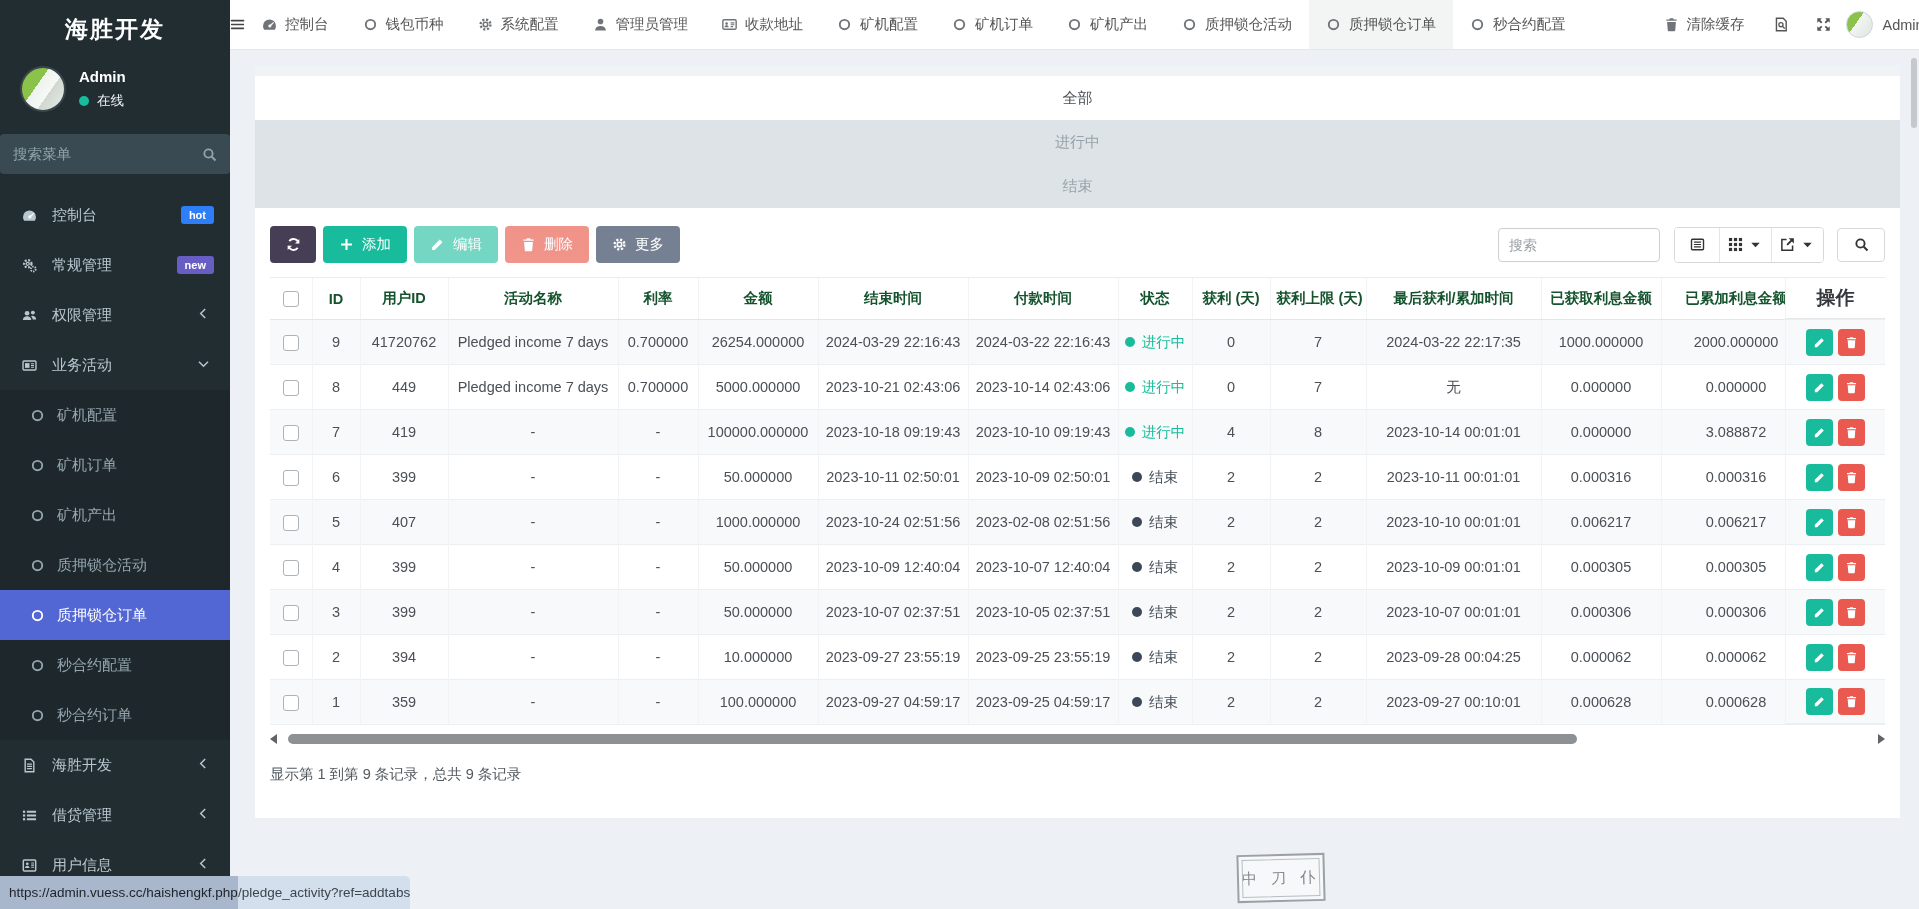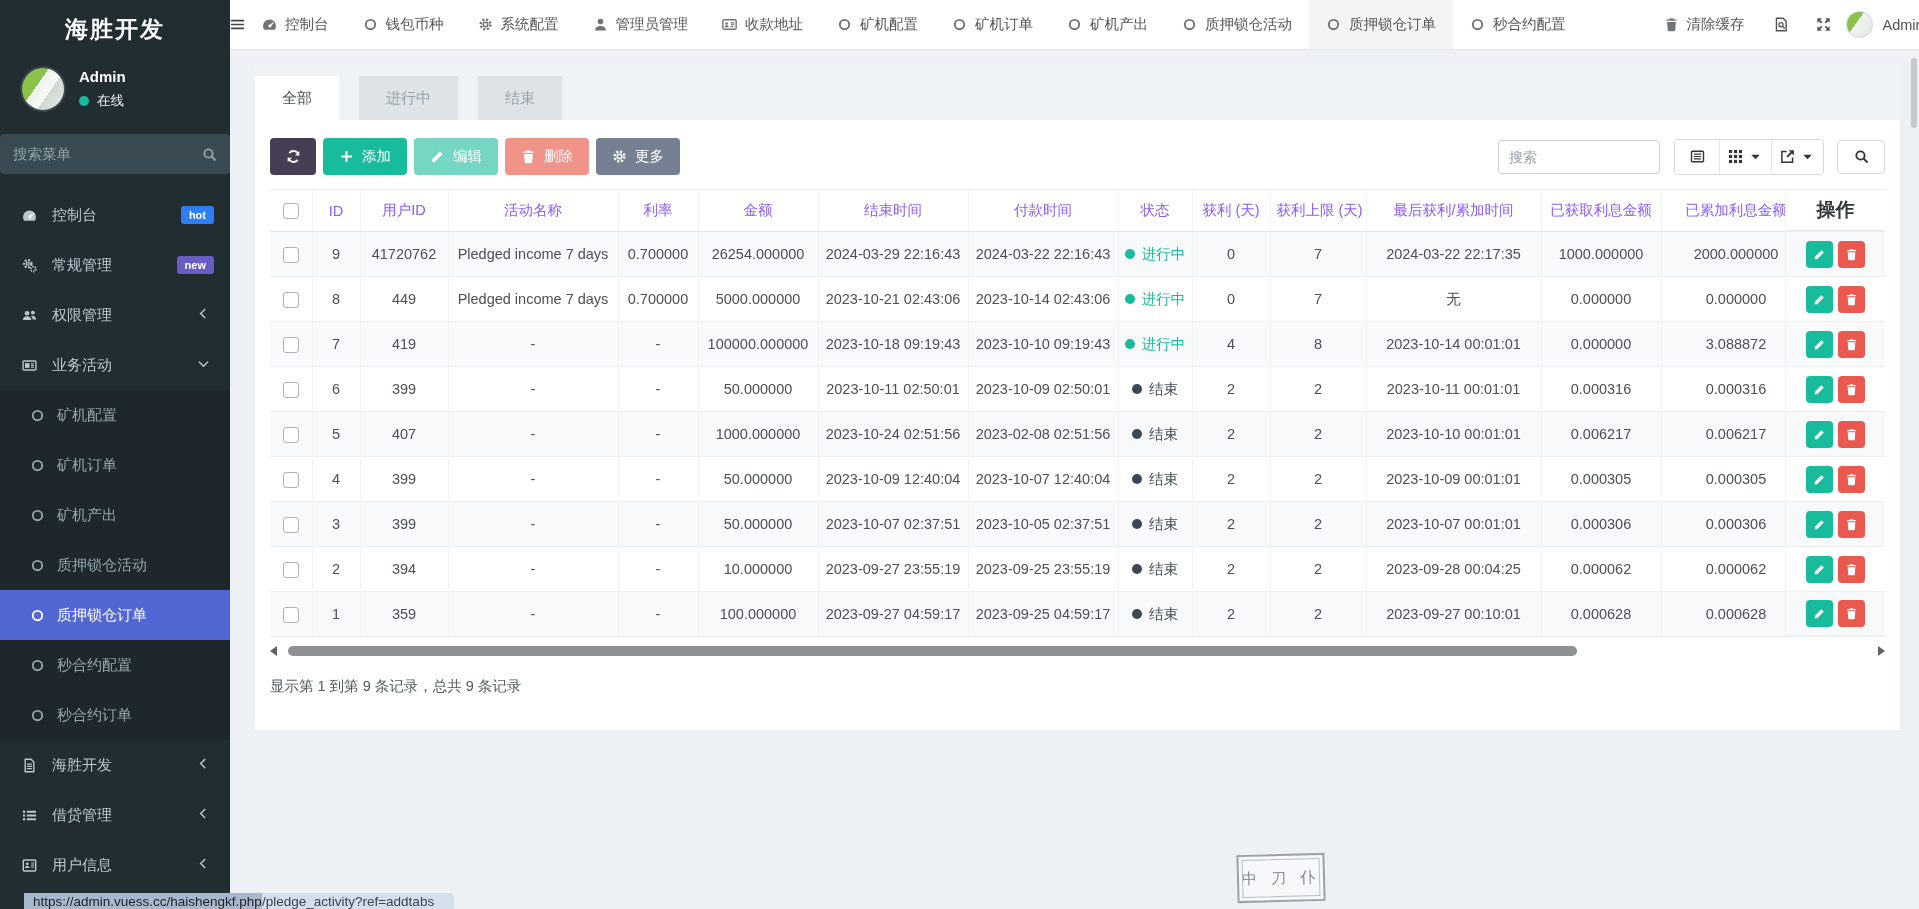--- a/index.html
+++ b/index.html
@@ -47,21 +47,21 @@
   .tn-item.active { background:#f3f4f4; }
   .tn-gap { margin-left:64px; }
   .tn-right { margin-left:auto; display:flex; align-items:center; gap:2px; padding-right:12px; }
   .tn-iconbtn { width:40px; height:50px; display:flex; align-items:center; justify-content:center;
     color:#555; cursor:pointer; }
   .tn-avatar { width:27px; height:27px; border-radius:50%; border:1px solid #cfd3d6; cursor:pointer;
     background:linear-gradient(125deg,#8bc34a 0%,#8bc34a 40%,#f2f5f2 40%,#dfe5df 100%); }
   .tn-user { font-size:14.5px; color:#555; padding:0 10px 0 8px; cursor:pointer; }
 
   .content { flex:1; padding:15px 19px 0 25px; position:relative; min-width:0; }
-  .tabstrip { background:#f0f3f5; display:flex; gap:20px; padding-top:11px; }
+  .tabstrip { background:#f0f3f5; display:flex; gap:0; padding-top:11px;flex-direction:column; }
   .tab { min-width:80px; padding:0 27px; height:44px; display:flex; align-items:center;
     justify-content:center; font-size:15px; background:#dde3e7; color:#98a3aa; cursor:pointer; }
   .tab.active { background:#fff; color:#485057; }
   .panel-body { background:#fff; padding:0 15px; }
 
   .toolbar { display:flex; align-items:center; padding:18px 0 14px; }
   .btn { height:37px; border:none; border-radius:4px; display:inline-flex; align-items:center;
     gap:8px; font-size:14.5px; color:#fff; padding:0 16px; margin-right:7px; cursor:pointer;
     font-family:inherit; }
   .btn .ico { color:#fff; }
@@ -83,21 +83,21 @@
     background:#fff; display:flex; align-items:center; justify-content:center; color:#333; cursor:pointer; }
   .caret svg { width:8px; height:8px; }
 
   
   .table-zone { position:relative; }
   .table-clip { overflow:hidden; width:100%; }
   table { border-collapse:collapse; table-layout:fixed; width:1701px; }
   th, td { text-align:center; white-space:nowrap; overflow:hidden; font-size:14.5px;
     padding:0 6px; border-left:1px solid #f1f3f5; }
   th:first-child, td:first-child { border-left:none; }
-  th { height:42px; font-weight:normal; color:#8b5cf6; border-top:1px solid #e9edef;
+  th { height:42px; font-weight:bold; color:#14532d; border-top:1px solid #e9edef;
     border-bottom:1px solid #e3e7ea; }
   td { height:45px; color:#4a5056; border-top:1px solid #eceff1; }
   tbody tr:first-child td { border-top:none; }
   tbody tr:nth-child(odd) td { background:#f8f9fa; }
   tbody tr:last-child td { border-bottom:1px solid #eceff1; }
   .cb { width:16px; height:16px; border:1px solid #adb3b9; border-radius:3px; background:#fff;
     display:inline-block; vertical-align:middle; cursor:pointer; }
   .st { display:inline-flex; align-items:center; gap:7px; }
   .sdot { width:10px; height:10px; border-radius:50%; }
   .st.ongoing { color:#18bc9c; } .st.ongoing .sdot { background:#18bc9c; }
@@ -126,24 +126,24 @@
   .sb-track { flex:1; height:10px; position:relative; }
   .sb-thumb { position:absolute; left:6px; top:0; height:10px; width:81%;
     background:#8e9194; border-radius:6px; cursor:grab; }
   .summary { padding:20px 0 34px; font-size:14.5px; color:#51585e; }
 
   
   .stamp { position:absolute; left:1237px; top:854px; width:88px; height:48px;
     border:2px solid #9aa2a7; outline:1px solid #b7bec2; outline-offset:-6px;
     transform:rotate(-1.5deg); display:flex; align-items:center; justify-content:center;
     color:#80898e; font-size:15px; letter-spacing:5px; background:rgba(255,255,255,.55); cursor:pointer; }
-  .statusbar { position:absolute; left:0; bottom:0; height:16px; display:flex; font-size:13.5px;
-    border-top-right-radius:5px; overflow:hidden;margin-left:24px; }
+  .statusbar { position:absolute; left:0; bottom:0; height:33px; display:flex; font-size:13.5px;
+    border-top-right-radius:5px; overflow:hidden; }
   .sb-a { background:#a9b7cd; color:#20252b; display:flex; align-items:center; padding-left:9px; }
-  .sb-b { background:#d4dfee; color:#3d454d; display:flex; align-items:center; padding-right:20px; }
+  .sb-b { background:#d4dfee; color:#3d454d; display:flex; align-items:center; padding-right:0; }
   .page-scroll { position:absolute; right:2px; top:58px; width:6px; height:70px;
     background:#c5c8cc; border-radius:3px; cursor:grab; }
 
   .ico { display:inline-flex; font-size:15px; line-height:0; }
   .ico svg { width:1em; height:1em; }
 </style>
 </head>
 <body>
 
 <div class="app">

